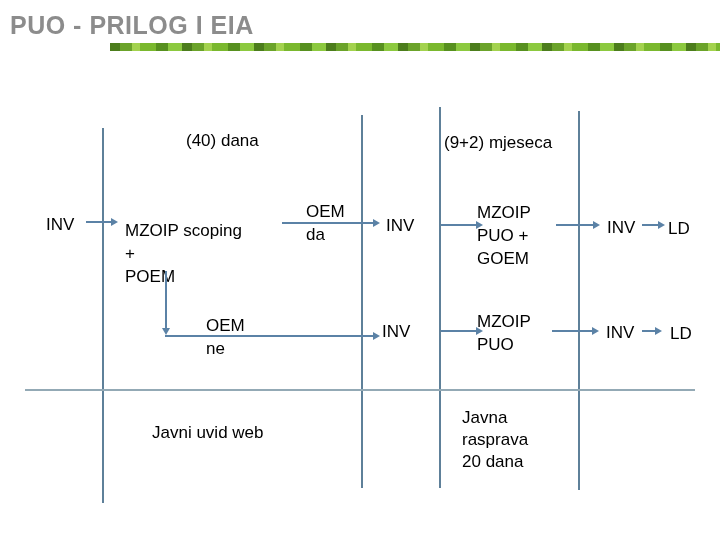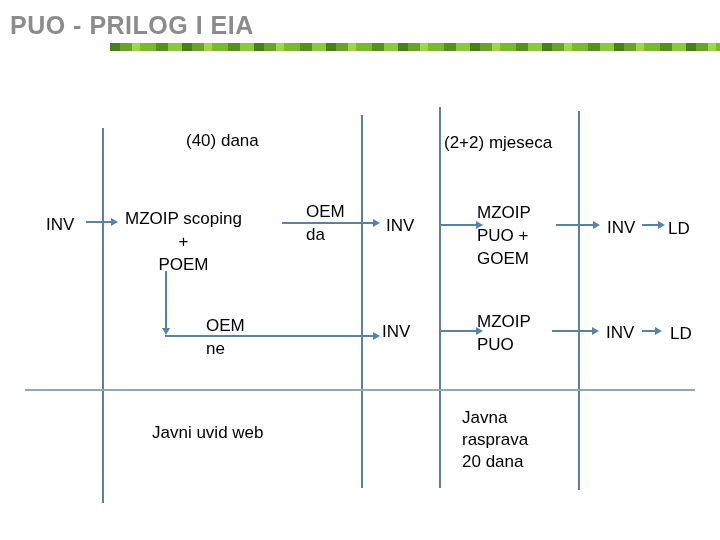--- a/index.html
+++ b/index.html
@@ -50,25 +50,25 @@
   <div class="green-bar"></div>
 
   <div class="vline" style="left:102px; top:128px; height:375px;"></div>
   <div class="vline" style="left:361px; top:115px; height:373px;"></div>
   <div class="vline" style="left:439px; top:107px; height:381px;"></div>
   <div class="vline" style="left:578px; top:111px; height:379px;"></div>
 
   <div class="divider" style="left:25px; top:389px; width:670px;"></div>
 
   <div class="txt" style="left:186px; top:129px;">(40) dana</div>
-  <div class="txt" style="left:444px; top:131px;">(2+2) mjeseca</div>
+  <div class="txt" style="left:444px; top:131px;">(9+2) mjeseca</div>
 
   <div class="txt" style="left:46px; top:213px;">INV</div>
   <div class="arrow-h" style="left:86px; top:221px; width:25px;"></div>
-  <div class="txt" style="left:125px; top:207px;text-align:center;">MZOIP scoping
+  <div class="txt" style="left:125px; top:219px;">MZOIP scoping
 +
 POEM</div>
   <div class="txt" style="left:306px; top:200px;">OEM
 da</div>
   <div class="arrow-h" style="left:282px; top:222px; width:91px;"></div>
   <div class="txt" style="left:386px; top:214px;">INV</div>
   <div class="arrow-h" style="left:441px; top:224px; width:35px;"></div>
   <div class="txt center" style="left:477px; top:201px; width:80px;">MZOIP
 PUO +
 GOEM</div>

